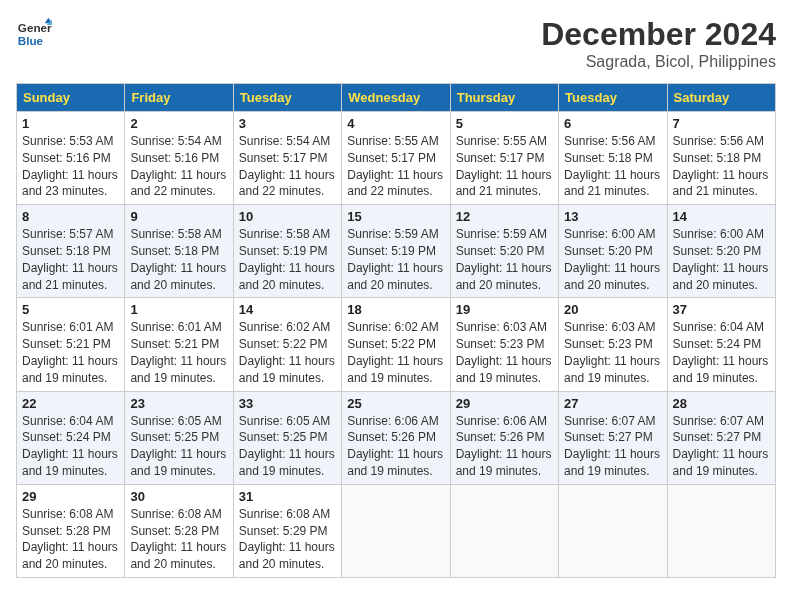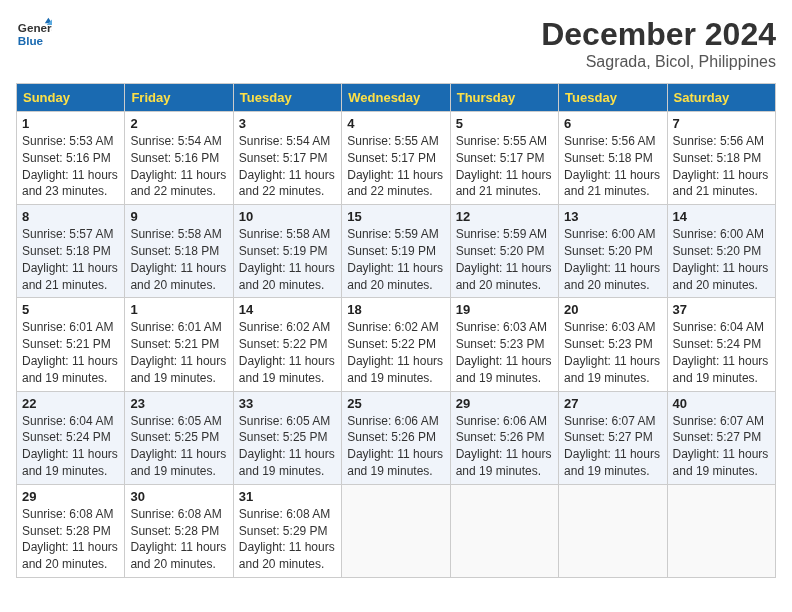--- a/index.html
+++ b/index.html
@@ -221,21 +221,21 @@
         </td>
         <td>
           <span class="day-num">29</span>
           <div class="day-detail">Sunrise: 6:06 AM<br>Sunset: 5:26 PM<br>Daylight: 11 hours<br>and 19 minutes.</div>
         </td>
         <td>
           <span class="day-num">27</span>
           <div class="day-detail">Sunrise: 6:07 AM<br>Sunset: 5:27 PM<br>Daylight: 11 hours<br>and 19 minutes.</div>
         </td>
         <td>
-          <span class="day-num">40</span>
+          <span class="day-num">28</span>
           <div class="day-detail">Sunrise: 6:07 AM<br>Sunset: 5:27 PM<br>Daylight: 11 hours<br>and 19 minutes.</div>
         </td>
       </tr>
       <tr>
         <td>
           <span class="day-num">29</span>
           <div class="day-detail">Sunrise: 6:08 AM<br>Sunset: 5:28 PM<br>Daylight: 11 hours<br>and 20 minutes.</div>
         </td>
         <td>
           <span class="day-num">30</span>

